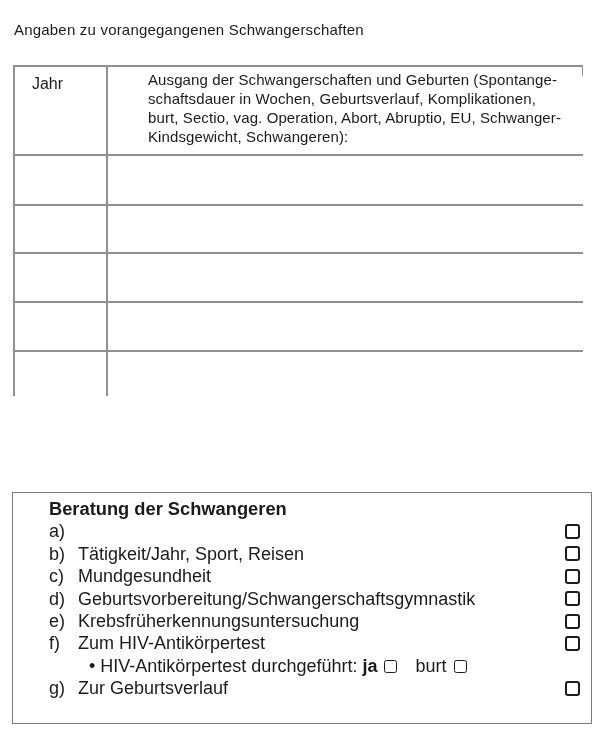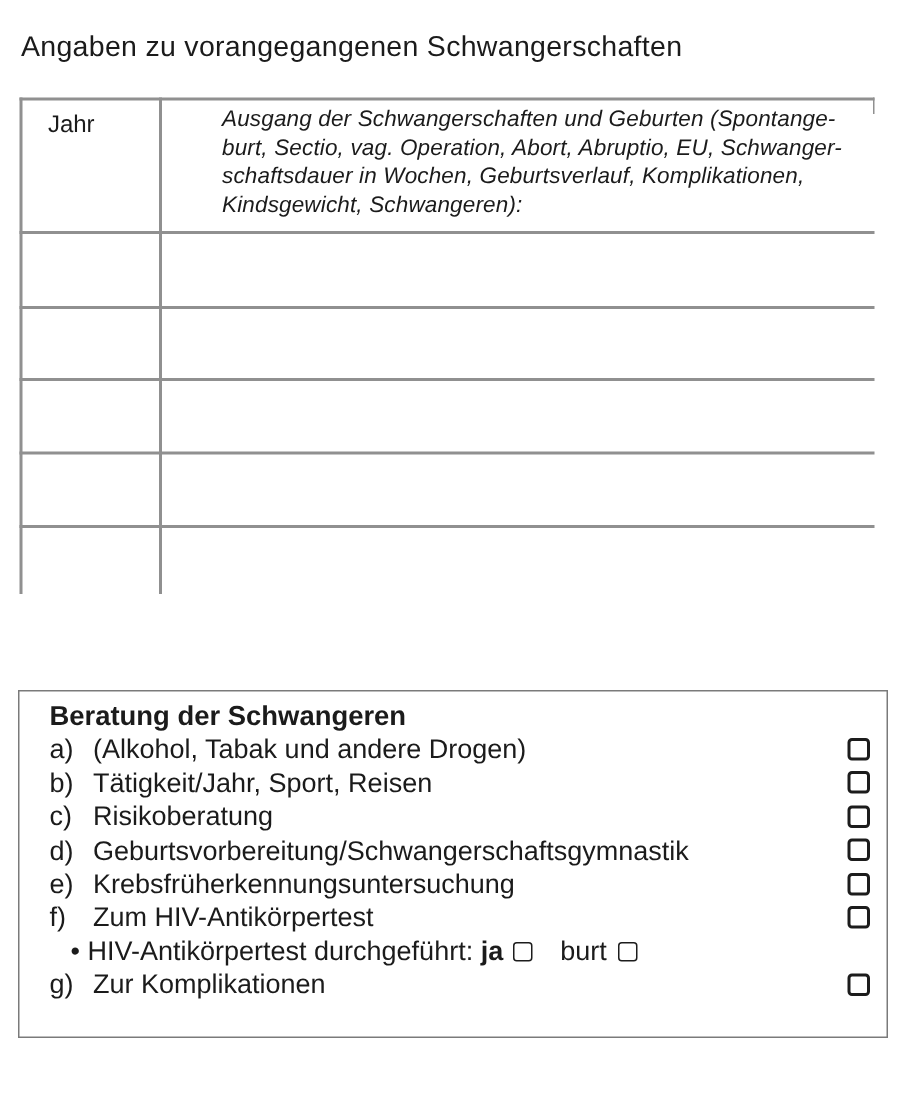--- a/index.html
+++ b/index.html
@@ -8,60 +8,60 @@
     position: relative;
     background: #ffffff;
     font-family: "Liberation Sans", sans-serif;
     color: #1b1b1b;
     overflow: hidden;
   }
 
   
   .page-title {
     position: absolute; left: 14px; top: 21px;
-    font-size: 19px; letter-spacing: 0.2px;
+    font-size: 15px; letter-spacing: 0.2px;
     white-space: nowrap;
   }
 
   
   .ptable { position: absolute; left: 13px; top: 65px; width: 570px; height: 331px; }
   .hline { position: absolute; left: 0; width: 570px; height: 1.5px; background: #909090; }
   .vline { position: absolute; top: 0; width: 1.5px; height: 331px; background: #909090; }
   .rtick { position: absolute; width: 1.5px; height: 11px; background: #909090; left: 568.5px; top: 0; }
 
   .jahr-label {
     position: absolute; left: 0; top: 9px; width: 69px;
     text-align: center; font-size: 16px; line-height: 19px;
   }
   .outcome-header {
     position: absolute; left: 135px; top: 5px; width: 432px;
-    font-size: 15px; line-height: 19px; letter-spacing: 0.1px; font-style: italic;
+    font-size: 15px; line-height: 19px; letter-spacing: 0.1px;
   }
   .cellzone { position: absolute; background: transparent; }
 
   
   .panel {
-    position: absolute; left: 12px; top: 460px;
+    position: absolute; left: 12px; top: 492px;
     width: 580px; height: 232px;
     border: 1.5px solid #7a7a7a;
     box-sizing: border-box;
-    padding: 5px 11px 0 20px;
+    padding: 5px 11px 0 36px;
     font-size: 18px; line-height: 22.4px;
   }
   .panel-heading { font-weight: bold; font-size: 18.3px; }
   .item { display: flex; align-items: flex-start; }
   .item .letter { flex: none; width: 29px; }
   .item .itext { flex: 1 1 auto; min-width: 0; }
   .cb {
     flex: none; width: 15px; height: 15px;
     border: 2px solid #1c1c1c; border-radius: 3px;
     box-sizing: border-box; margin-top: 3.5px;
     background: #fff;
   }
-  .subline { display: flex; align-items: center; margin-left: 14px; }
+  .subline { display: flex; align-items: center; margin-left: 40px; }
   .cb-inline {
     flex: none; width: 13px; height: 13px;
     border: 1.9px solid #1c1c1c; border-radius: 2.5px;
     box-sizing: border-box; background: #fff;
   }
   .gap-ja { margin-left: 5px; font-weight: bold; }
   .gap-cb1 { margin-left: 7px; }
   .gap-nein { margin-left: 18px; }
   .gap-cb2 { margin-left: 8px; }
 </style>
@@ -78,22 +78,22 @@
   <div class="hline" style="top:187px;"></div>
   <div class="hline" style="top:236px;"></div>
   <div class="hline" style="top:285px;"></div>
   <div class="vline" style="left:0;"></div>
   <div class="vline" style="left:93px;"></div>
   <div class="rtick"></div>
 
   <div class="jahr-label">Jahr</div>
   <div class="outcome-header">
     <div>Ausgang der Schwangerschaften und Geburten (Spontange-</div>
+    <div>schaftsdauer in Wochen, Geburtsverlauf, Komplikationen,</div>
     <div>burt, Sectio, vag. Operation, Abort, Abruptio, EU, Schwanger-</div>
-    <div>schaftsdauer in Wochen, Geburtsverlauf, Komplikationen,</div>
     <div>Kindsgewicht, Schwangeren):</div>
   </div>
 
   <div class="cellzone" style="left:0;top:89px;width:93px;height:50px;"></div>
   <div class="cellzone" style="left:93px;top:89px;width:477px;height:50px;"></div>
   <div class="cellzone" style="left:0;top:139px;width:93px;height:48px;"></div>
   <div class="cellzone" style="left:93px;top:139px;width:477px;height:48px;"></div>
   <div class="cellzone" style="left:0;top:187px;width:93px;height:49px;"></div>
   <div class="cellzone" style="left:93px;top:187px;width:477px;height:49px;"></div>
   <div class="cellzone" style="left:0;top:236px;width:93px;height:49px;"></div>
@@ -101,34 +101,33 @@
   <div class="cellzone" style="left:0;top:285px;width:93px;height:46px;"></div>
   <div class="cellzone" style="left:93px;top:285px;width:477px;height:46px;"></div>
 </div>
 
 <div class="panel">
   <div class="panel-heading">Beratung der Schwangeren</div>
 
   <div class="item">
     <span class="letter">a)</span>
     <span class="itext">
-      <div>(Alkohol, Tabak und andere Drogen)</div>
     </span>
     <span class="cb"></span>
   </div>
 
   <div class="item">
     <span class="letter">b)</span>
     <span class="itext">Tätigkeit/Jahr, Sport, Reisen</span>
     <span class="cb"></span>
   </div>
 
   <div class="item">
     <span class="letter">c)</span>
-    <span class="itext">Risikoberatung</span>
+    <span class="itext">Mundgesundheit</span>
     <span class="cb"></span>
   </div>
 
   <div class="item">
     <span class="letter">d)</span>
     <span class="itext">Geburtsvorbereitung/Schwangerschaftsgymnastik</span>
     <span class="cb"></span>
   </div>
 
   <div class="item">
@@ -146,16 +145,16 @@
   <div class="subline">
     <span>• HIV-Antikörpertest durchgeführt:</span>
     <span class="gap-ja">ja</span>
     <span class="cb-inline gap-cb1"></span>
     <span class="gap-nein">burt</span>
     <span class="cb-inline gap-cb2"></span>
   </div>
 
   <div class="item">
     <span class="letter">g)</span>
-    <span class="itext">Zur Komplikationen</span>
+    <span class="itext">Zur Geburtsverlauf</span>
     <span class="cb"></span>
   </div>
 </div>
 
 </body></html>

